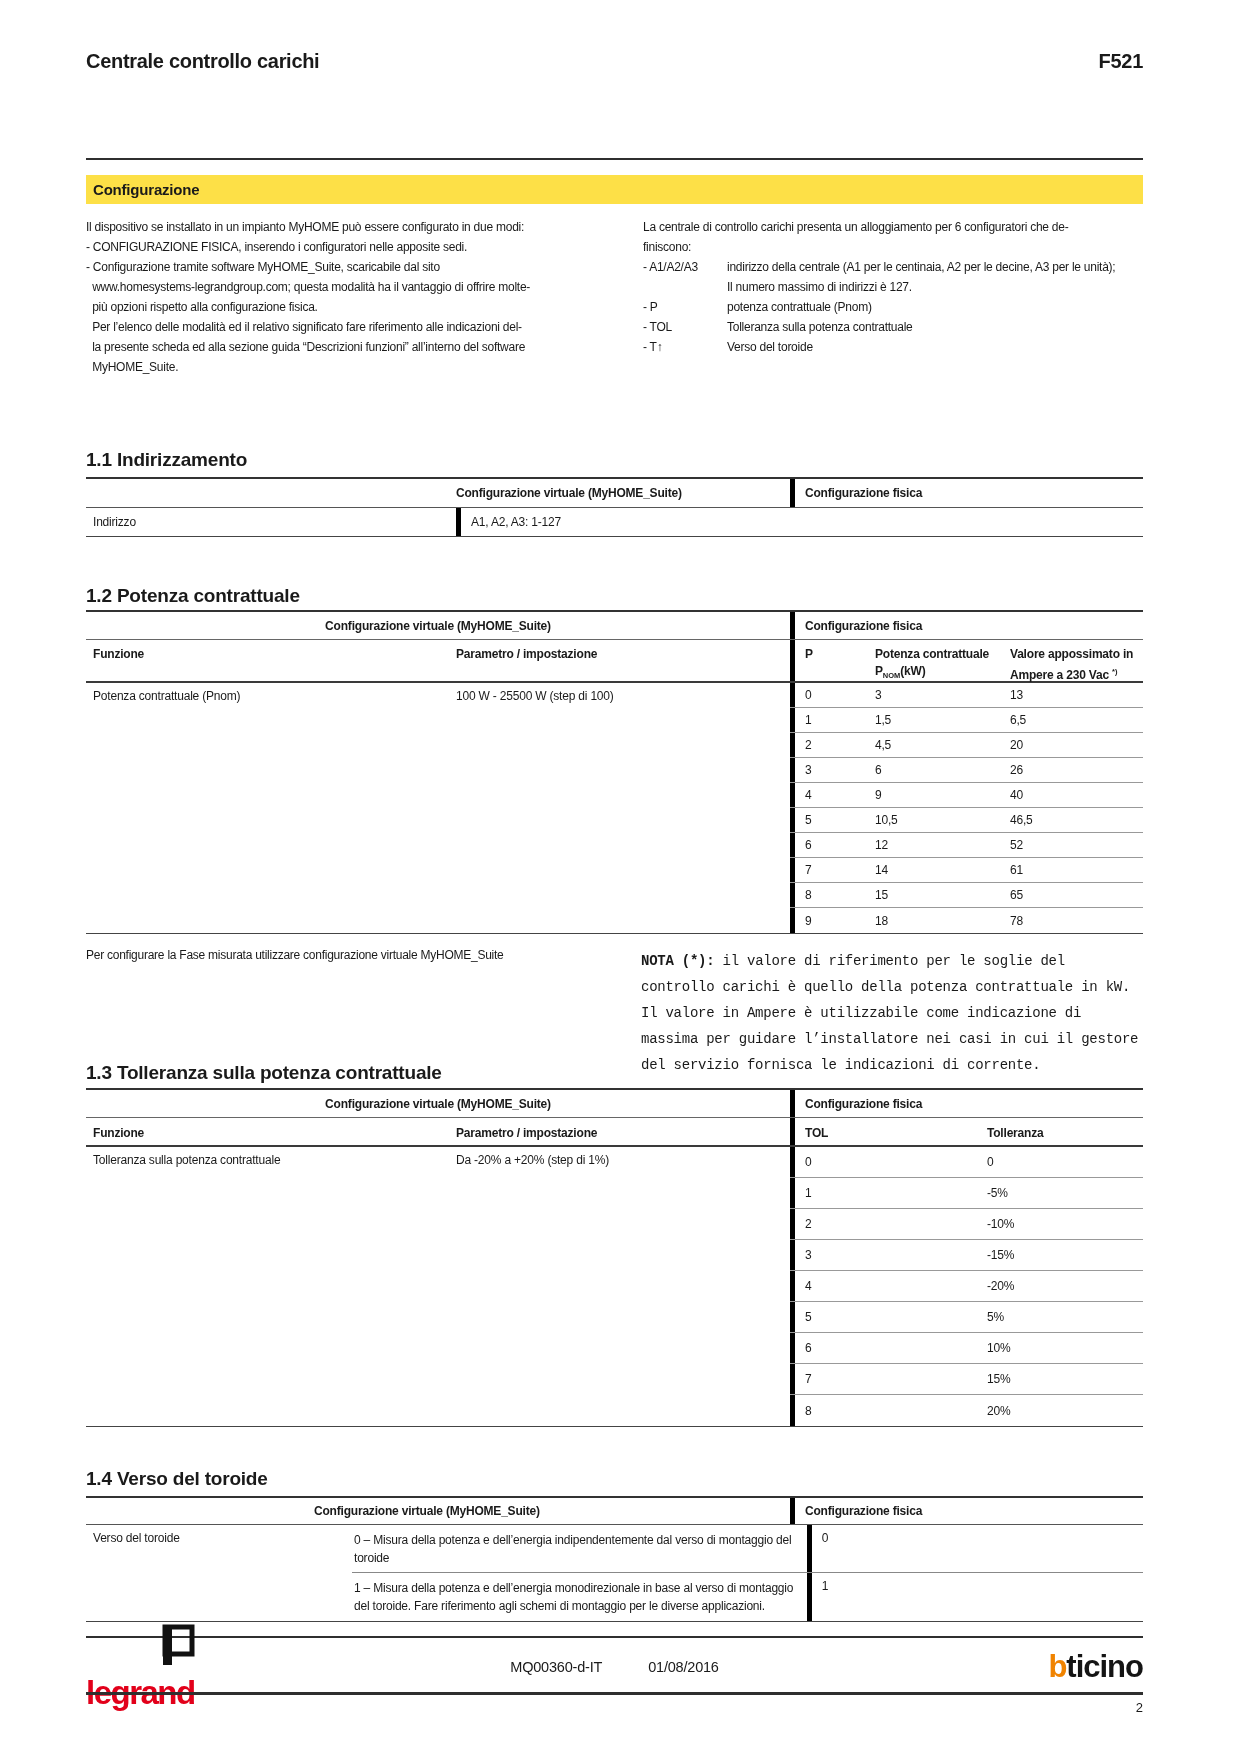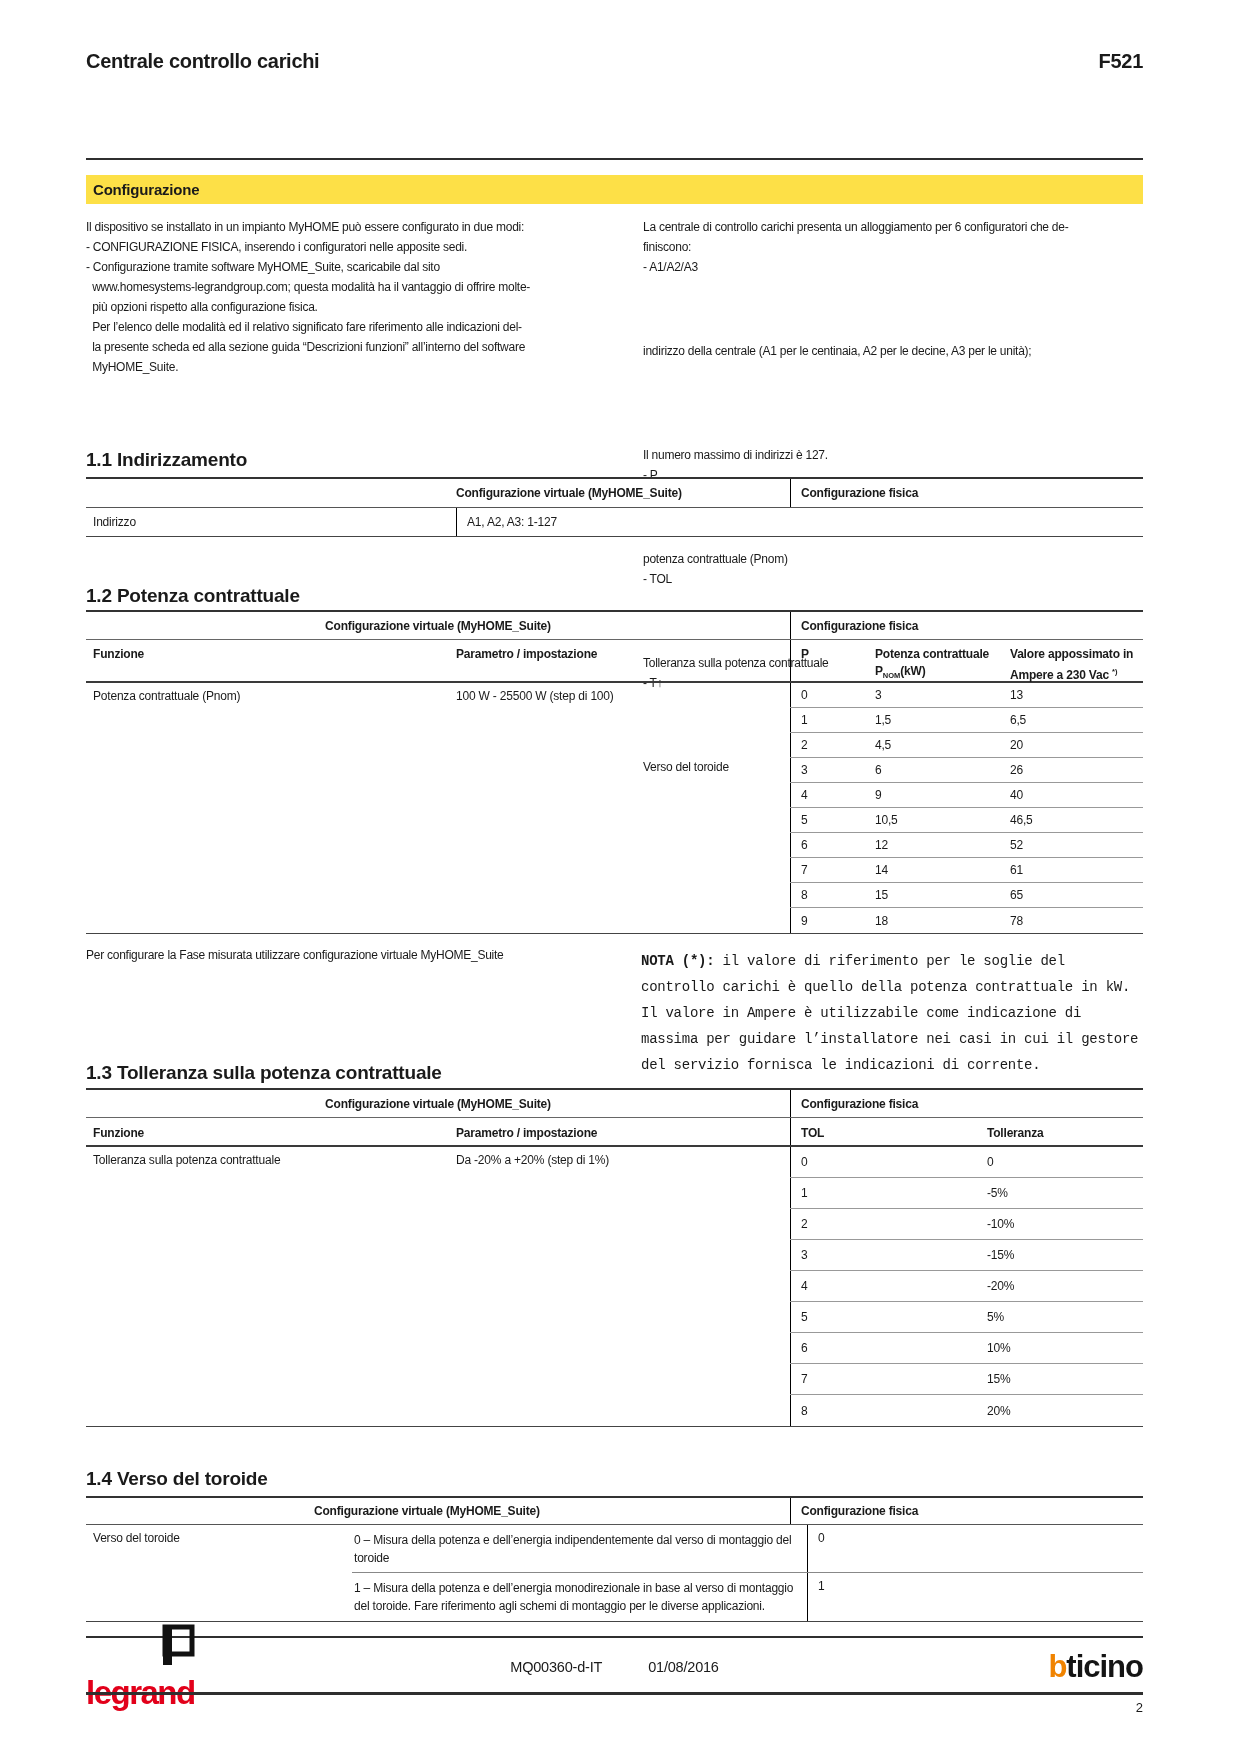--- a/index.html
+++ b/index.html
@@ -10,35 +10,35 @@
   
   .title-row { position:absolute; top:50px; left:86px; width:1057px; display:flex; justify-content:space-between; font-size:20px; font-weight:bold; letter-spacing:-0.3px; }
   .rule1 { position:absolute; top:158px; left:86px; width:1057px; height:2px; background:#2f2f2f; }
   .band { position:absolute; top:175px; left:86px; width:1057px; height:29px; background:#fde047; font-size:15px; font-weight:bold; line-height:29px; padding-left:7px; letter-spacing:-0.2px; }
 
   
   .intro { position:absolute; top:217px; left:86px; width:1069px; display:flex; }
   .intro-left { width:557px; font-size:12px; line-height:20px; letter-spacing:-0.25px; white-space:pre; }
   .intro-right { width:510px; font-size:12px; line-height:20px; letter-spacing:-0.25px; }
   .intro-right .lines { white-space:pre; }
-  .def-item { display:flex;flex-direction:column; }
+  .def-item { display:flex; }
   .def-term { width:84px; flex:0 0 84px; }
   .def-text { flex:1; white-space:nowrap; }
 
   
   .sect-h { position:absolute; left:86px; font-size:19px; font-weight:bold; letter-spacing:-0.2px; }
 
   
   .tbl { position:absolute; left:86px; width:1057px; border-top:2px solid #333; border-bottom:1px solid #444; font-size:12px; letter-spacing:-0.2px; }
   .trow { display:flex; }
   .cell { display:flex; align-items:center; }
   .hd { font-weight:bold; }
   .c1 { width:370px; padding-left:7px; }
   .c2 { width:334px; }
-  .phys { border-left:1px solid #000000; }
+  .phys { border-left:5px solid #000000; }
   .pad10 { padding-left:10px; }
   sub.nom { font-size:7.5px; vertical-align:-3px; letter-spacing:0; }
   sup.star { font-size:7.5px; vertical-align:5px; letter-spacing:0; }
 
   
   .t11 .trow.head { height:29px; border-bottom:1px solid #555; }
   .t11 .trow.data { height:28px; }
   .t11 .c3 { width:353px; }
 
   

